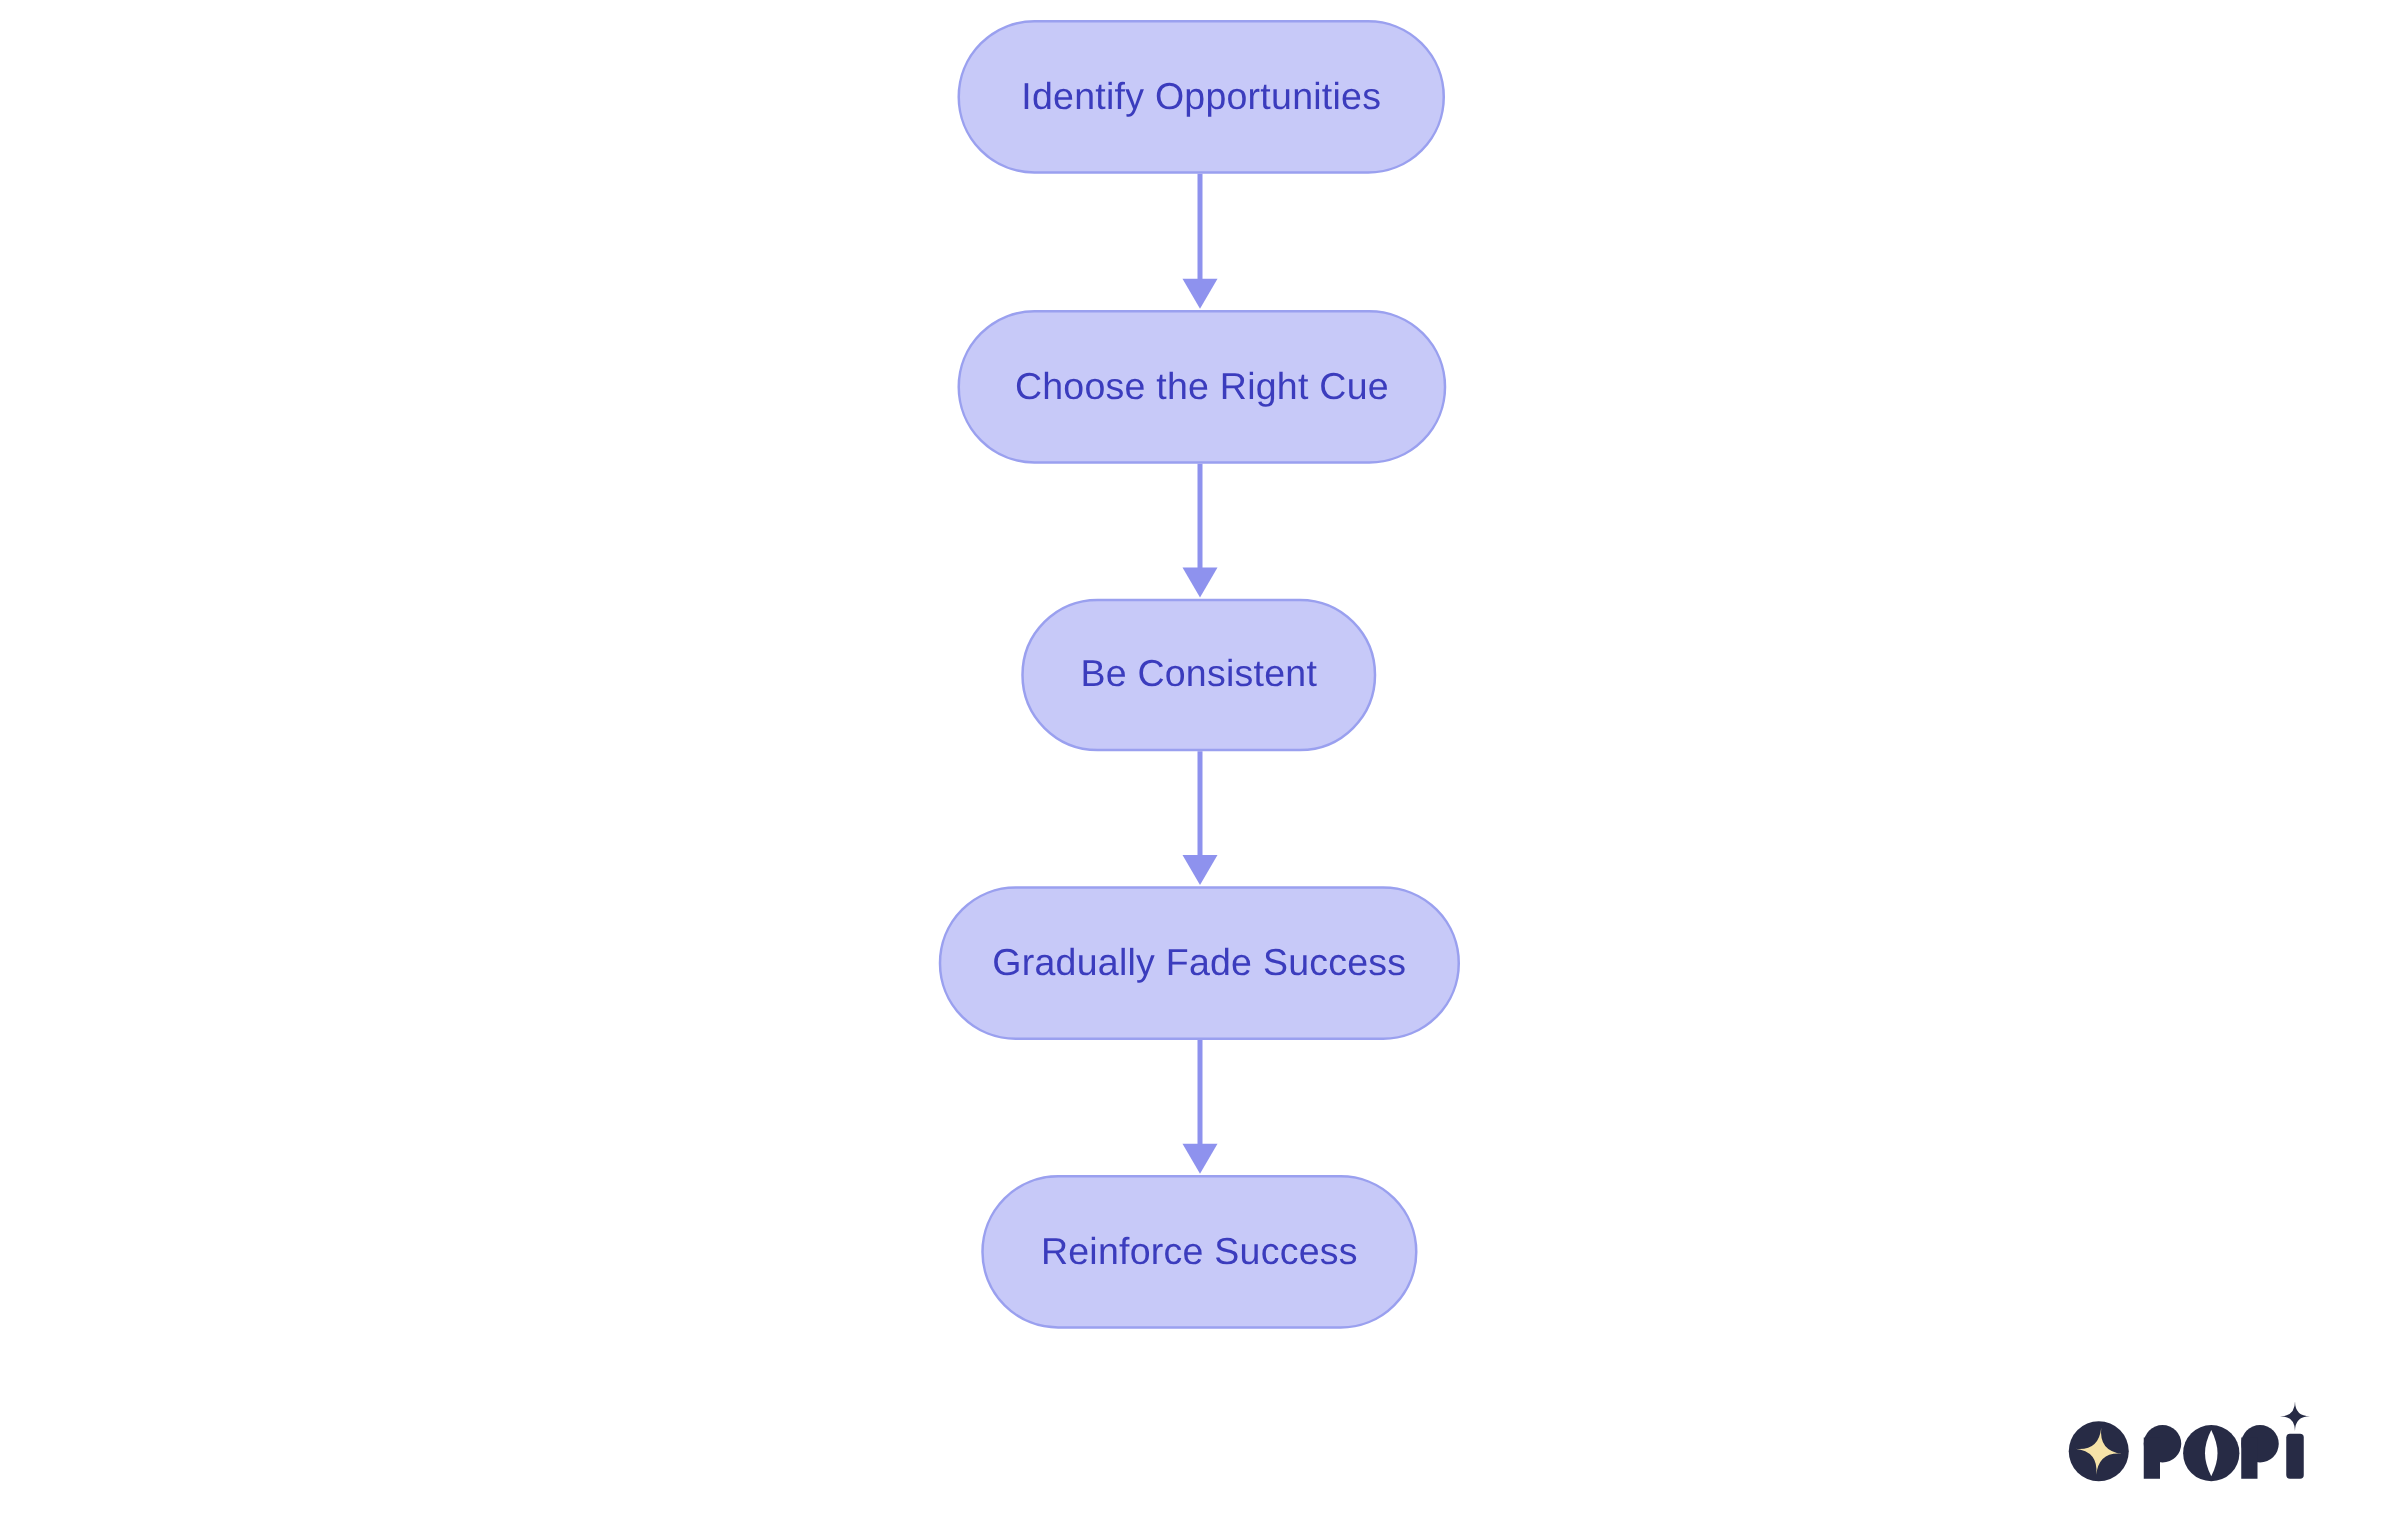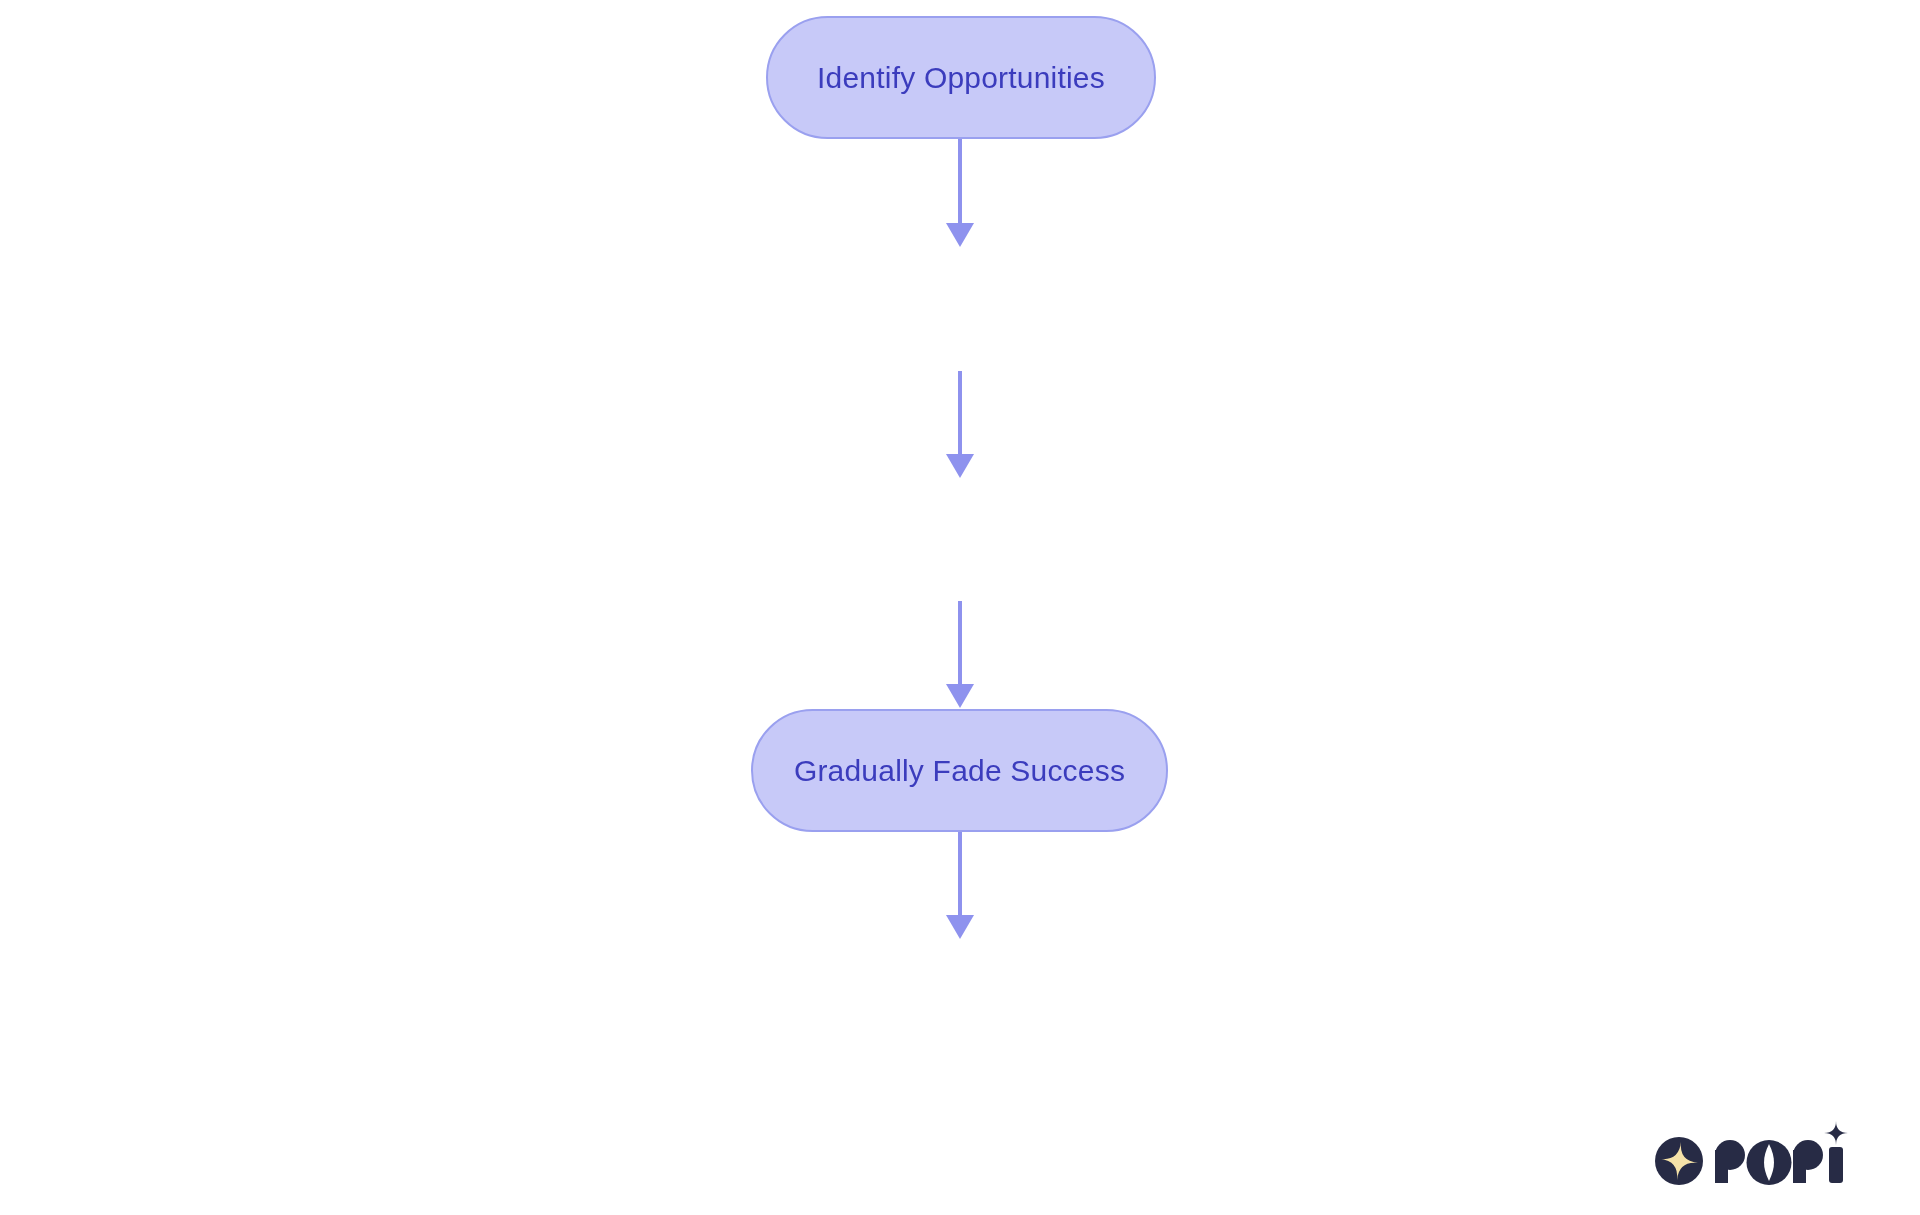--- a/index.html
+++ b/index.html
@@ -91,41 +91,50 @@
 
   <div class="node n1">
     <span>Identify Opportunities</span>
   </div>
 
   <div class="arrow a1">
     <div class="shaft"></div>
     <div class="head"></div>
   </div>
 
+  <div class="node n2">
+    <span>Choose the Right Cue</span>
+  </div>
 
   <div class="arrow a2">
     <div class="shaft"></div>
     <div class="head"></div>
   </div>
 
+  <div class="node n3">
+    <span>Be Consistent</span>
+  </div>
 
   <div class="arrow a3">
     <div class="shaft"></div>
     <div class="head"></div>
   </div>
 
   <div class="node n4">
     <span>Gradually Fade Success</span>
   </div>
 
   <div class="arrow a4">
     <div class="shaft"></div>
     <div class="head"></div>
   </div>
 
+  <div class="node n5">
+    <span>Reinforce Success</span>
+  </div>
 
   <div class="logo">
     <span class="visually-hidden">rori</span>
     <svg width="230" height="80" viewBox="0 0 230 80">
 
       <g>
         <circle cx="27" cy="43" r="24" fill="var(--navy)"></circle>
         <path d="M27,24 Q27,43 46,43 Q27,43 27,62 Q27,43 8,43 Q27,43 27,24 Z" fill="var(--cream)" transform="rotate(6 27 43)"></path>
       </g>
 

